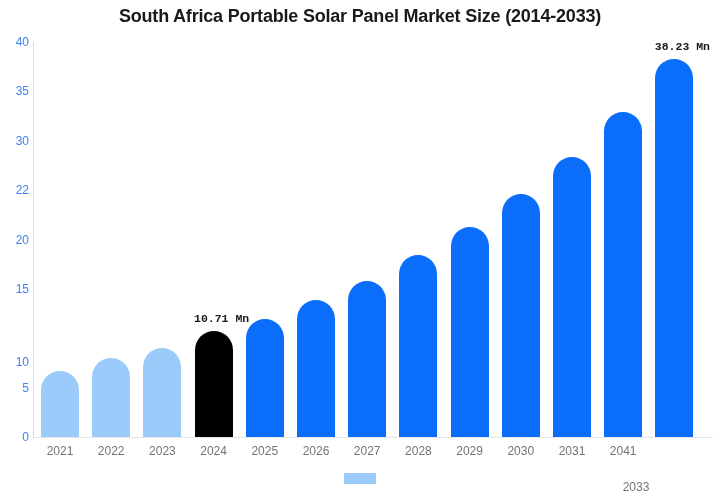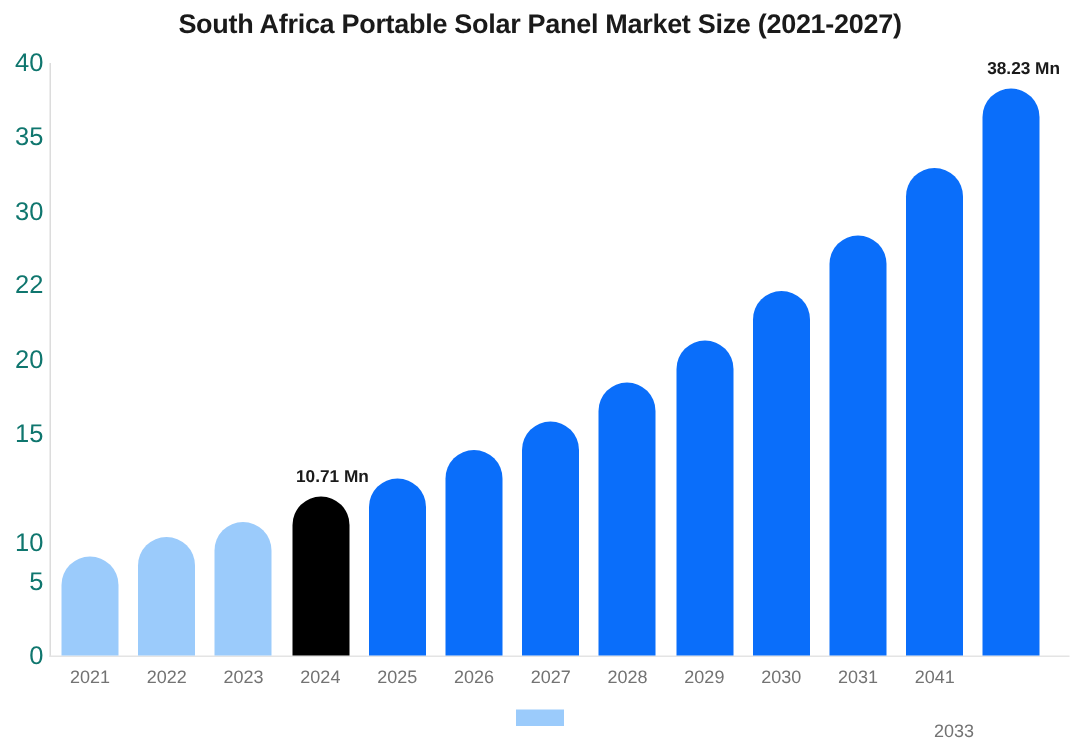--- a/index.html
+++ b/index.html
@@ -54,36 +54,37 @@
     top: 437px;
     width: 680px;
     height: 1px;
     background: #e4e4e4;
   }
   .y-tick-label {
     position: absolute;
     right: 0;
     width: 26px;
     text-align: right;
-    font-size: 17px;
-    color: #0f766e;
+    font-size: 12px;
+    color: #3b82f6;
     transform: translateY(-50%);
     line-height: 1;
   }
   #y-axis {
     position: absolute;
     left: 0;
     top: 0;
     width: 29px;
     height: 500px;
   }
   .bar-slot {
     position: absolute;
     bottom: 0;
     width: 54px;
+    font-family: Liberation Mono, monospace;
   }
   .bar {
     position: absolute;
     bottom: 0;
     left: 0;
     width: 38px;
     border-radius: 19px 19px 0 0;
   }
   .bar-value-label {
     position: absolute;
@@ -125,21 +126,21 @@
     font-size: 12px;
     color: #5a5a5a;
     line-height: 1;
   }
 </style>
 </head>
 <body>
 
 <div id="chart-root">
 
-  <div id="chart-title">South Africa Portable Solar Panel Market Size (2021-2027)</div>
+  <div id="chart-title">South Africa Portable Solar Panel Market Size (2014-2033)</div>
 
   <div id="y-axis">
       <div class="y-tick-label" style="top: 437px;">0</div>
       <div class="y-tick-label" style="top: 387.625px;">5</div>
       <div class="y-tick-label" style="top: 338.25px; margin-top: 24px;">10</div>
       <div class="y-tick-label" style="top: 288.875px;">15</div>
       <div class="y-tick-label" style="top: 239.5px;">20</div>
       <div class="y-tick-label" style="top: 190.125px;">22</div>
       <div class="y-tick-label" style="top: 140.75px;">30</div>
       <div class="y-tick-label" style="top: 91.375px;">35</div>

